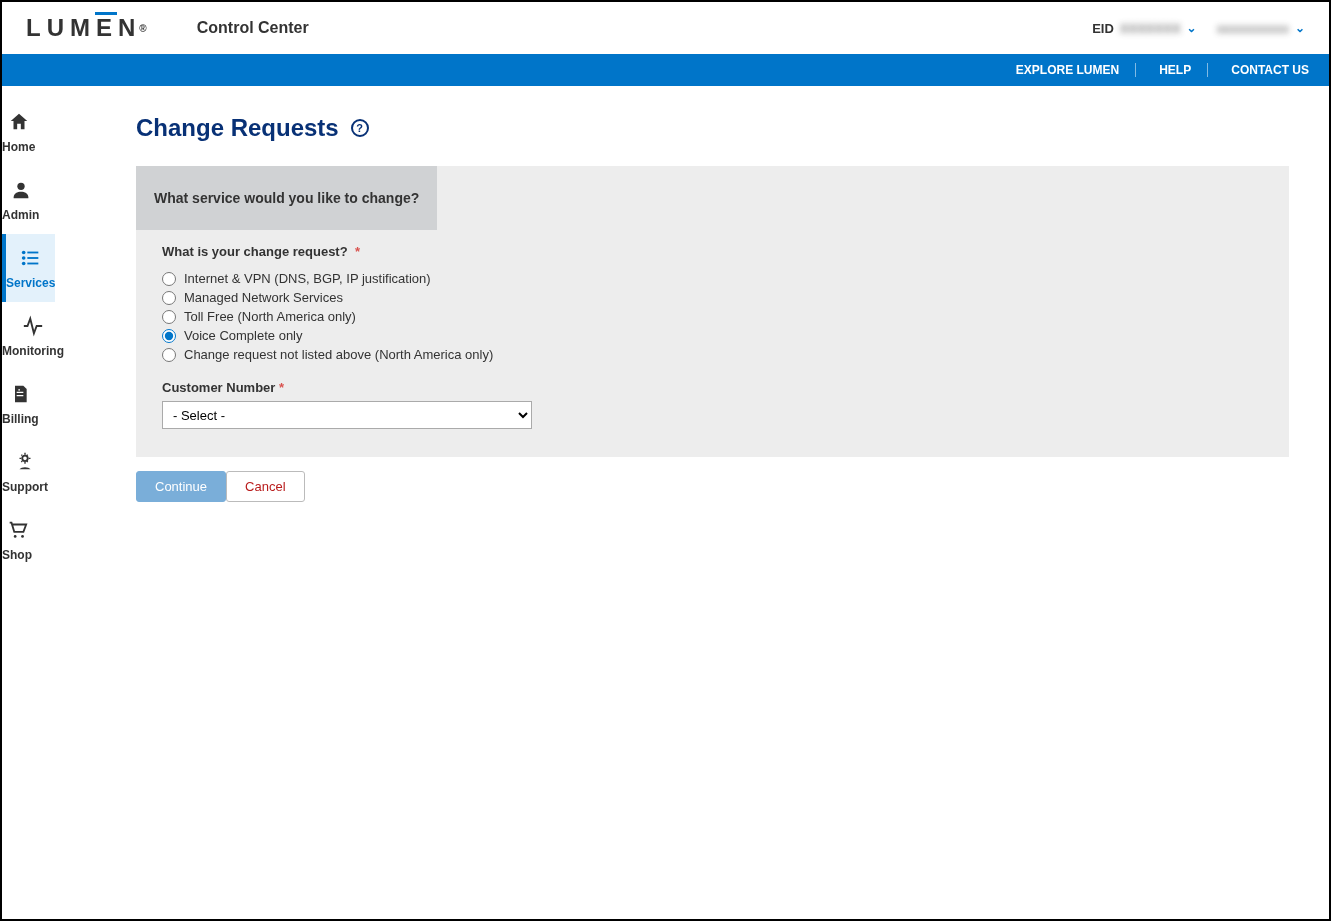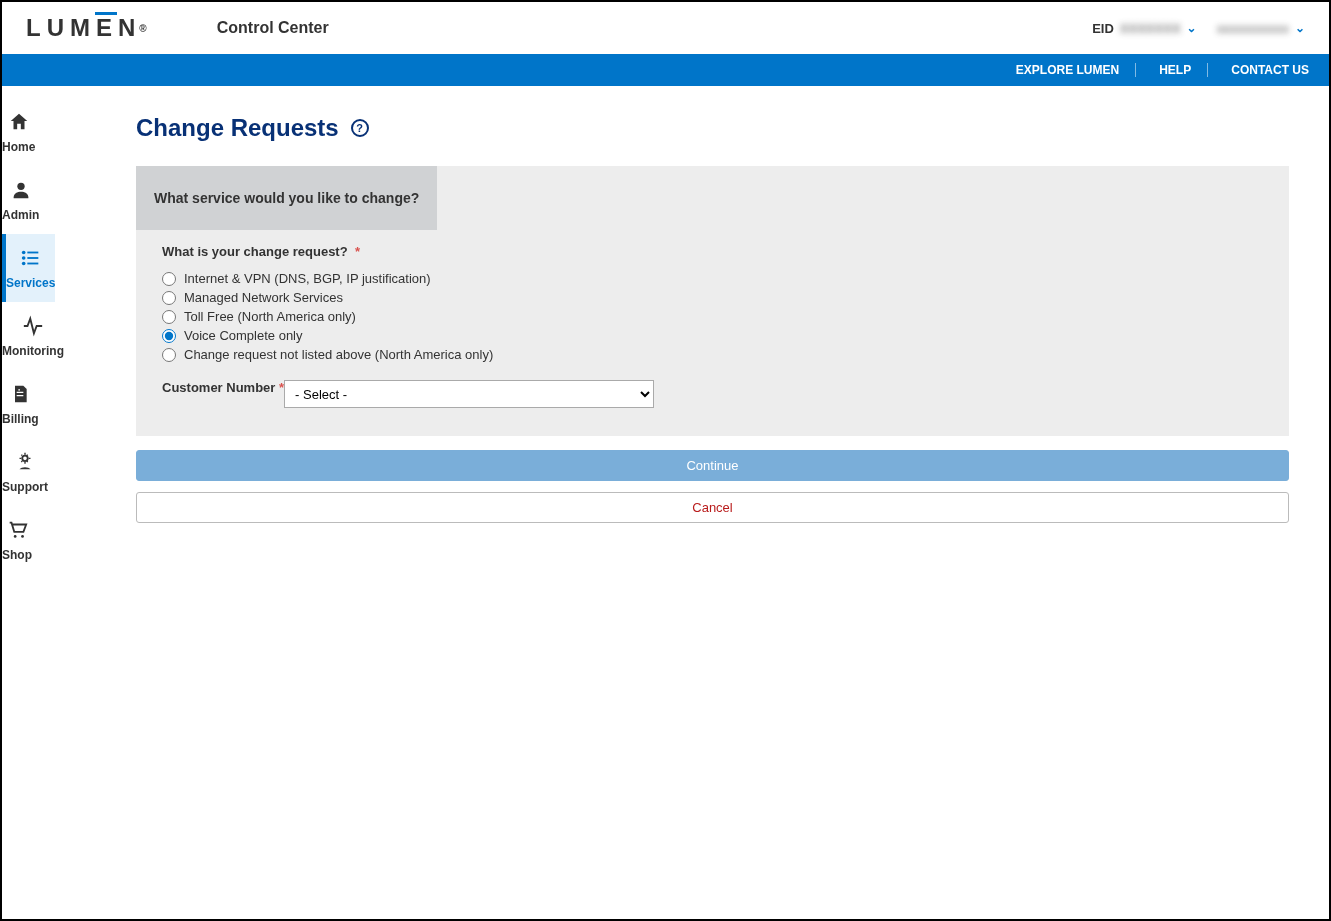--- a/index.html
+++ b/index.html
@@ -2,21 +2,21 @@
 <html><head>
 <meta charset="utf-8">
 <style>
 * { box-sizing: border-box; margin: 0; padding: 0; }
 body { font-family: Arial, Helvetica, sans-serif; font-size: 13px; color: #333; background: #fff; width: 1331px; height: 921px; border: 2px solid #000; overflow: hidden; }
 .topbar { display: flex; align-items: center; height: 52px; padding: 0 24px; }
 .logo { font-weight: 700; font-size: 24px; letter-spacing: 6px; display: flex; align-items: center; }
 .logo .e-bar { position: relative; display: inline-block; }
 .logo .e-bar::before { content: ""; position: absolute; top: -2px; left: -1px; width: 100%; height: 3px; background: #0075c9; }
 .logo .tm { font-size: 10px; vertical-align: top; letter-spacing: 0; margin-left: -2px; }
-.app-title { font-weight: 700; font-size: 16px; margin-left: 70px; color: #333; }
+.app-title { font-weight: 700; font-size: 16px; margin-left: 50px; color: #333; }
 .top-right { margin-left: auto; display: flex; align-items: center; gap: 20px; font-size: 13px; font-weight: 700; color: #333; }
 .eid-group { display: flex; align-items: center; gap: 6px; }
 .blurred { filter: blur(3px); opacity: 0.6; }
 .chev { color: #0075c9; font-size: 12px; }
 .bluebar { background: #0075c9; height: 32px; display: flex; align-items: center; justify-content: flex-end; padding: 0 20px; gap: 7px; }
 .bluebar a { color: #fff; font-weight: 700; font-size: 12px; text-decoration: none; padding: 0 16px; border-right: 1px solid rgba(255,255,255,0.5); }
 .bluebar a:last-child { border-right: none; padding-right: 0; }
 .layout { display: flex; height: calc(100% - 92px); }
 .sidebar { width: 94px; display: flex; flex-direction: column; align-items: flex-start; padding-top: 12px; }
 .side-item { display: flex; flex-direction: column; align-items: center; padding: 12px 0; cursor: pointer; font-size: 12px; font-weight: 700; color: #333; }
@@ -29,26 +29,26 @@
 .help-circle { width: 18px; height: 18px; border: 2px solid #083176; border-radius: 50%; display: inline-flex; align-items: center; justify-content: center; font-size: 11px; color: #083176; font-weight: 700; }
 .panel { background: #ededed; padding: 0 0 20px 0; }
 .panel-header { background: #d0d2d4; padding: 24px 18px; font-weight: 700; font-size: 14px; color: #333; display: inline-block; min-width: 280px; }
 .panel-body { padding: 14px 26px 8px 26px; }
 .q-label { font-weight: 700; font-size: 13px; margin-bottom: 12px; }
 .req { color: #d9534f; }
 .radio-group { margin-bottom: 18px; }
 .radio-row { display: flex; align-items: center; gap: 8px; margin-bottom: 4px; font-size: 13px; }
 .radio-row input[type=radio] { width: 14px; height: 14px; accent-color: #0075c9; }
 .fields-row { display: flex; gap: 40px; }
-.field { display: flex; flex-direction: row; justify-content: center; }
+.field { display: flex; flex-direction: column; justify-content: center; }
 .field-label { font-weight: 700; font-size: 13px; margin-bottom: 6px; }
 .select { width: 370px; height: 28px; border: 1px solid #aaa; background: #fff; padding: 2px 6px; font-size: 13px; }
 .select2 { width: 200px; height: 28px; border: 1px solid #ccc; background: #fafafa; padding: 2px 26px 2px 8px; font-size: 13px; color: #bbb; position: relative; display: flex; align-items: center; }
 .select2::after { content: "▾"; position: absolute; right: 10px; color: #bbb; font-size: 10px; }
-.actions { margin-top: 14px; display: flex; gap: 11px; flex-direction: column; }
+.actions { margin-top: 14px; display: flex; gap: 0; }
 .btn { padding: 7px 18px; font-size: 13px; border-radius: 3px; cursor: pointer; border: 1px solid transparent; }
 .btn-primary { background: #7aaed9; color: #fff; border-color: #7aaed9; }
 .btn-secondary { background: #fff; color: #b91c1c; border: 1px solid #bbb; }
 </style>
 </head>
 <body>
 
 <div class="topbar">
   <div class="logo">
     <span>LUM</span>

